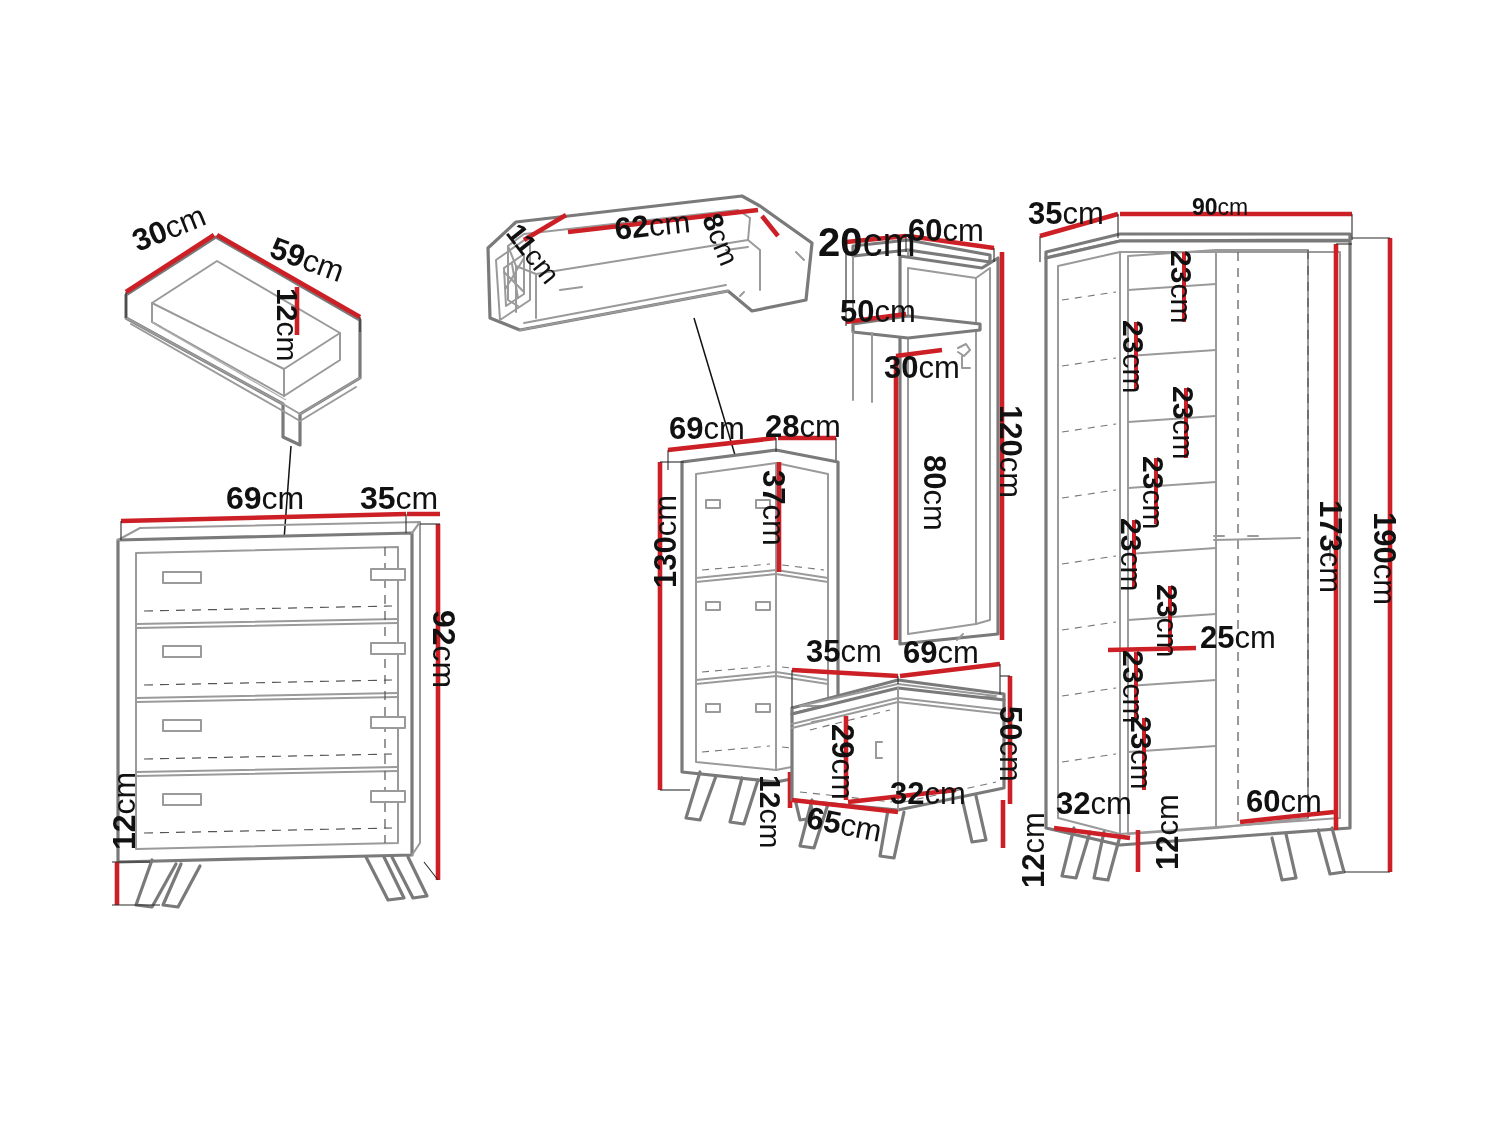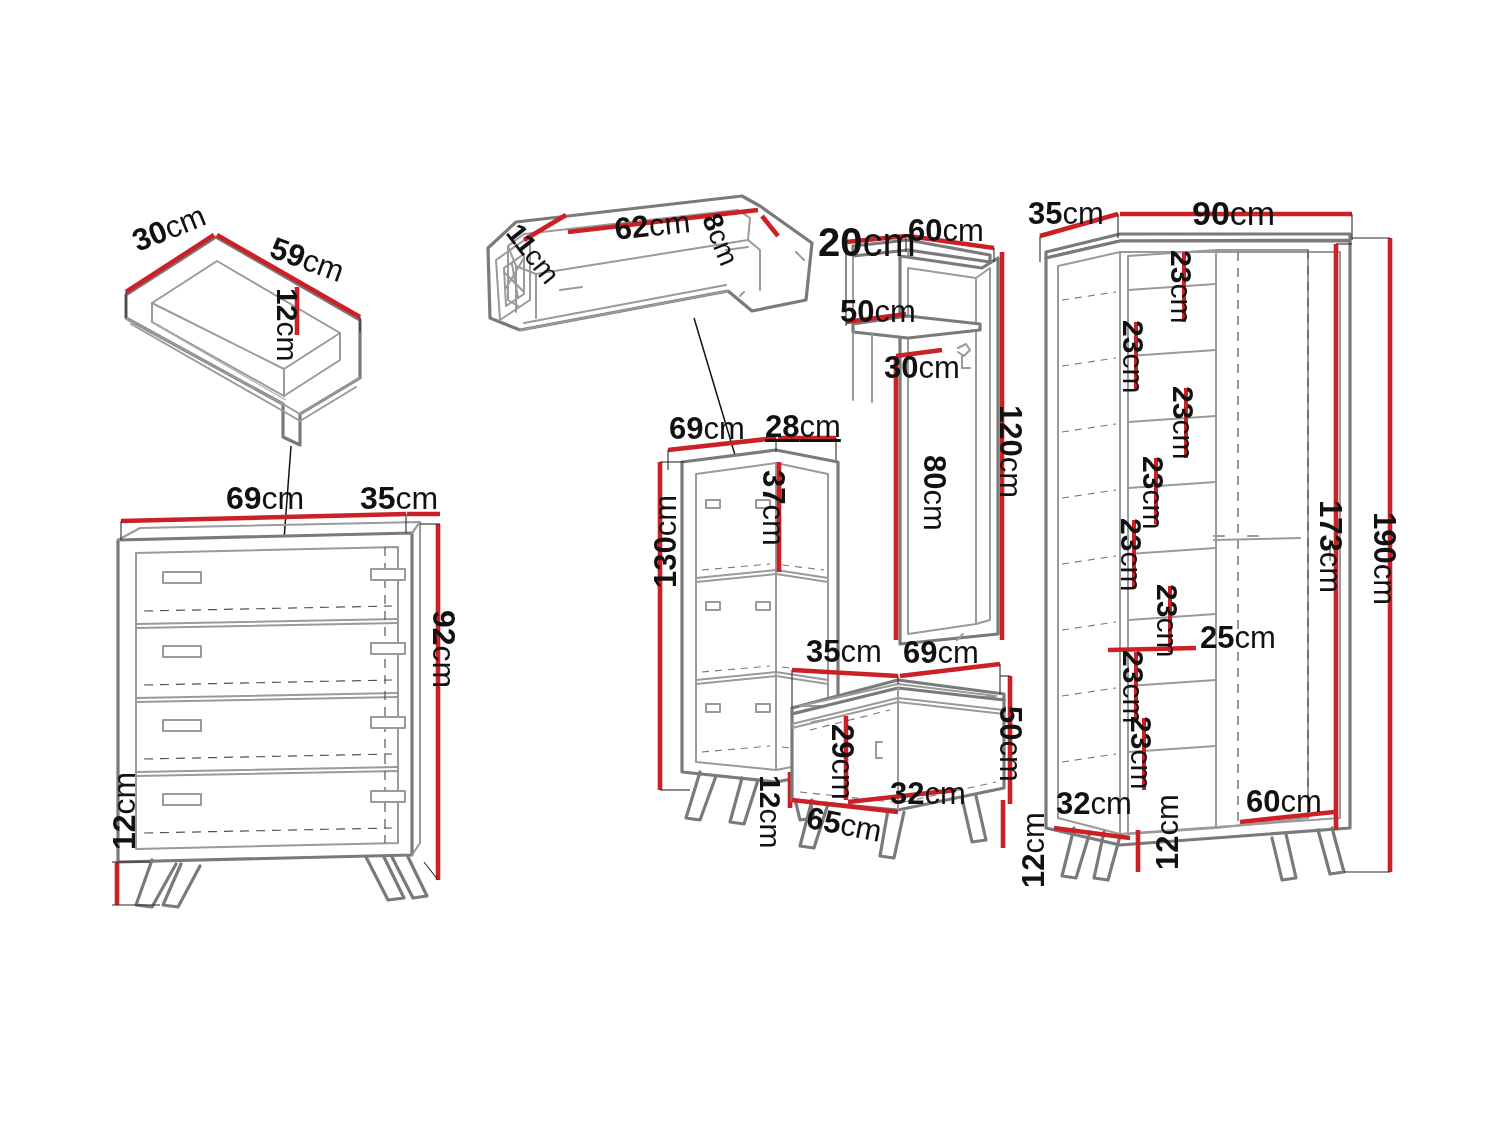--- a/index.html
+++ b/index.html
@@ -332,21 +332,21 @@
 
 <div class="lbl" style="left:613px;top:214px;font-size:31px;transform:rotate(-6deg);transform-origin:left top;">
   <b>62</b><i>cm</i></div>
 
 <div class="lbl" style="left:723px;top:210px;font-size:28px;transform:rotate(68deg);transform-origin:left top;">
   <b>8</b><i>cm</i></div>
 
 <div class="lbl" style="left:669px;top:413px;font-size:31px;">
   <b>69</b><i>cm</i></div>
 
-<div class="lbl" style="left:765px;top:411px;font-size:31px;text-decoration:underline;">
+<div class="lbl" style="left:765px;top:411px;font-size:31px;">
   <b>28</b><i>cm</i></div>
 
 <div class="lbl" style="left:789px;top:470px;font-size:31px;transform:rotate(90deg);transform-origin:left top;">
   <b>37</b><i>cm</i></div>
 
 <div class="lbl" style="left:650px;top:588px;font-size:31px;transform:rotate(-90deg);transform-origin:left top;">
   <b>130</b><i>cm</i></div>
 
 <div class="lbl" style="left:785px;top:775px;font-size:30px;transform:rotate(90deg);transform-origin:left top;">
   <b>12</b><i>cm</i></div>
@@ -386,21 +386,21 @@
 
 <div class="lbl" style="left:1026px;top:706px;font-size:31px;transform:rotate(90deg);transform-origin:left top;">
   <b>50</b><i>cm</i></div>
 
 <div class="lbl" style="left:1018px;top:888px;font-size:31px;transform:rotate(-90deg);transform-origin:left top;">
   <b>12</b><i>cm</i></div>
 
 <div class="lbl" style="left:1028px;top:198px;font-size:31px;">
   <b>35</b><i>cm</i></div>
 
-<div class="lbl" style="left:1192px;top:196px;font-size:34px;text-align:center;">
+<div class="lbl" style="left:1192px;top:196px;font-size:23px;text-align:center;">
   <b>90</b><i>cm</i></div>
 
 <div class="lbl" style="left:1346px;top:500px;font-size:31px;transform:rotate(90deg);transform-origin:left top;">
   <b>173</b><i>cm</i></div>
 
 <div class="lbl" style="left:1400px;top:512px;font-size:31px;transform:rotate(90deg);transform-origin:left top;">
   <b>190</b><i>cm</i></div>
 
 <div class="lbl" style="left:1056px;top:788px;font-size:31px;">
   <b>32</b><i>cm</i></div>

